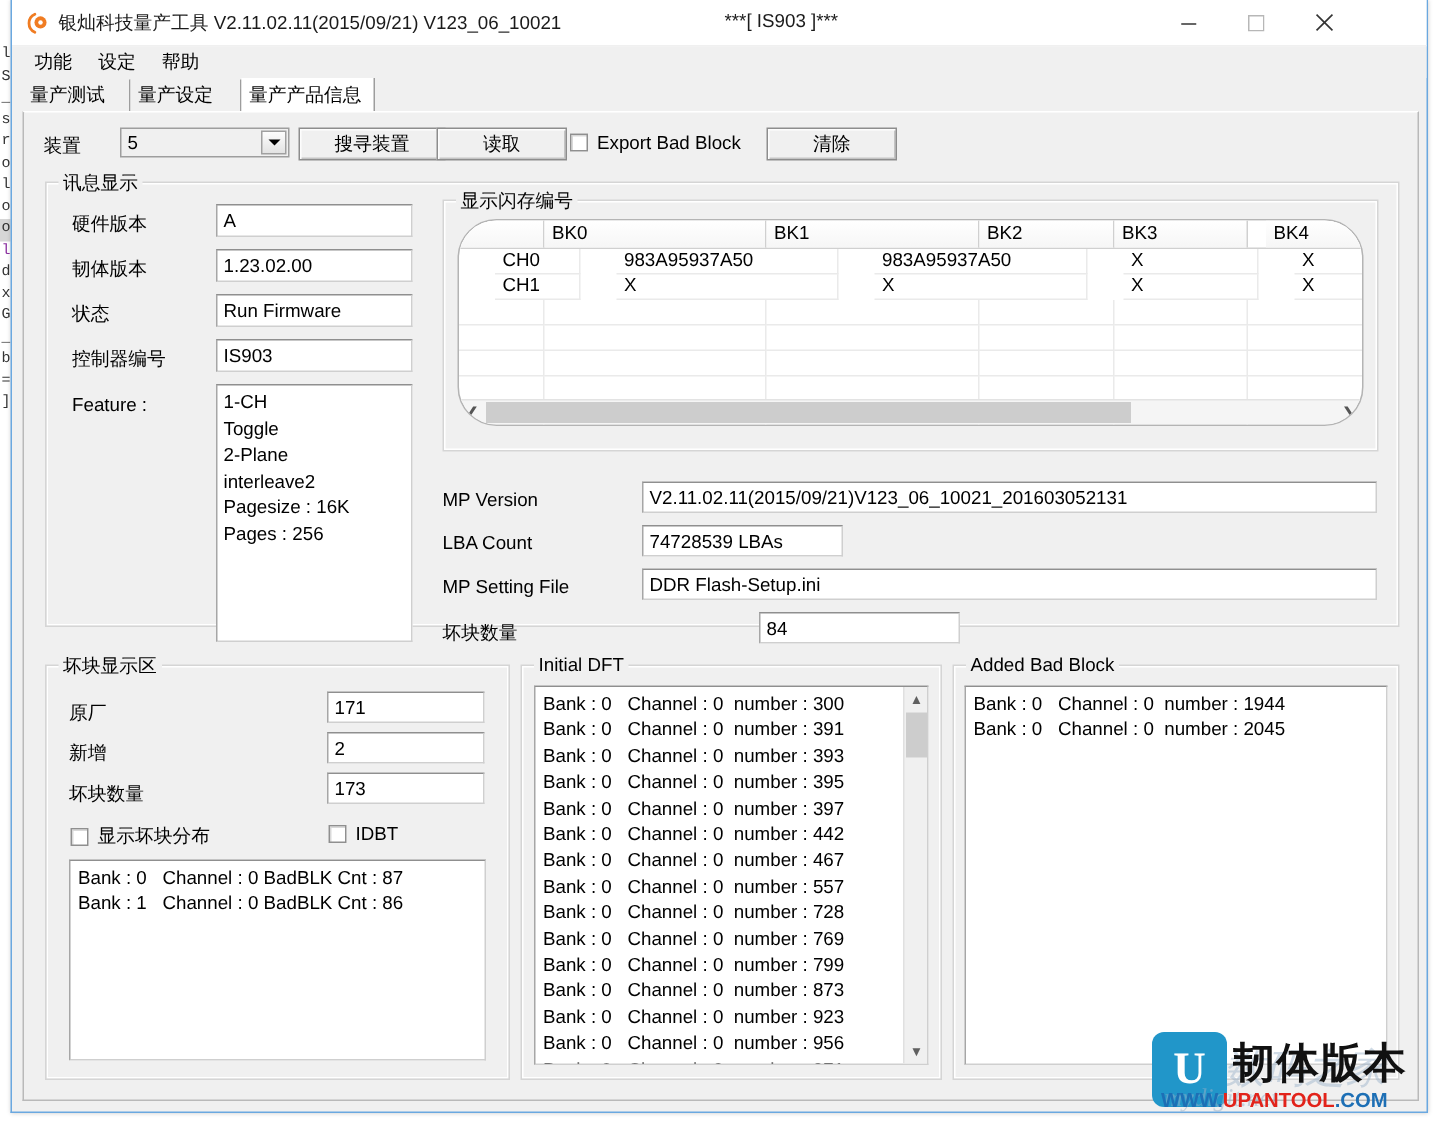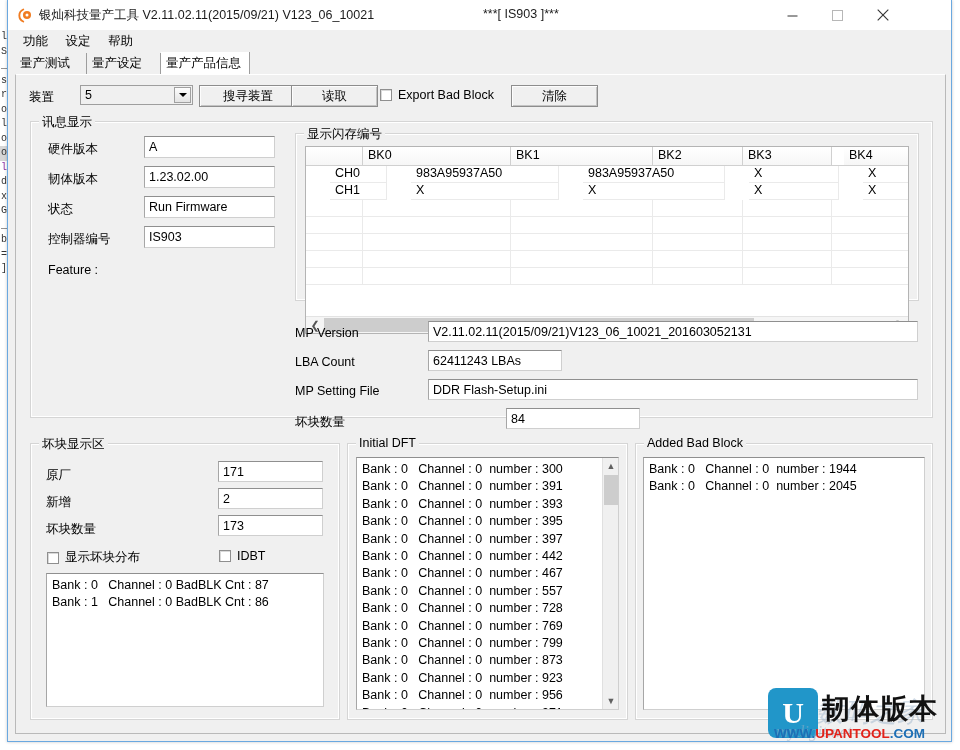--- a/index.html
+++ b/index.html
@@ -344,26 +344,32 @@
       <div class="label" style="left:32px;top:96px;">韧体版本</div>
       <div class="tb" style="left:128px;top:91px;width:131px;height:22px;">1.23.02.00</div>
 
       <div class="label" style="left:32px;top:126px;">状态</div>
       <div class="tb" style="left:128px;top:121px;width:131px;height:22px;">Run Firmware</div>
 
       <div class="label" style="left:32px;top:156px;">控制器编号</div>
       <div class="tb" style="left:128px;top:151px;width:131px;height:22px;">IS903</div>
 
       <div class="label" style="left:32px;top:188px;">Feature :</div>
+      <div class="tb multi" style="left:128px;top:181px;width:131px;height:172px;">1-CH
+Toggle
+2-Plane
+interleave2
+Pagesize : 16K
+Pages : 256</div>
 
       <div class="group" style="left:279px;top:58px;width:624px;height:168px;">
         <span class="gtitle">显示闪存编号</span>
       </div>
 
-      <div class="grid" style="left:289px;top:71px;width:604px;height:188px;">
+      <div class="grid" style="left:289px;top:71px;width:604px;height:138px;border-radius:26px;">
         <div class="hrow" id="flashHead">
             <div class="hcell" style="width: 57px; flex: 0 0 57px;"></div>
             <div class="hcell" style="width: 148px; flex: 0 0 148px;">BK0</div>
             <div class="hcell" style="width: 142px; flex: 0 0 142px;">BK1</div>
             <div class="hcell" style="width: 90px; flex: 0 0 90px;">BK2</div>
             <div class="hcell" style="width: 89px; flex: 0 0 89px;">BK3</div>
             <div class="hcell" style="width: 89px; flex: 0 0 89px; margin-left: 12px;">BK4</div>
           </div>
         <div id="flashBody">
             <div class="brow">
@@ -427,21 +433,21 @@
           <span class="arr l">❮</span>
           <span class="thumb" style="width:430px;"></span>
           <span class="arr r">❯</span>
         </div>
       </div>
 
       <div class="label" style="left:279px;top:251px;">MP Version</div>
       <div class="tb" style="left:412px;top:246px;width:490px;height:21px;">V2.11.02.11(2015/09/21)V123_06_10021_201603052131</div>
 
       <div class="label" style="left:279px;top:280px;">LBA Count</div>
-      <div class="tb" style="left:412px;top:275px;width:134px;height:21px;">62411243 LBAs</div>
+      <div class="tb" style="left:412px;top:275px;width:134px;height:21px;">74728539 LBAs</div>
 
       <div class="label" style="left:279px;top:309px;">MP Setting File</div>
       <div class="tb" style="left:412px;top:304px;width:490px;height:21px;">DDR Flash-Setup.ini</div>
 
       <div class="label" style="left:279px;top:339px;">坏块数量</div>
       <div class="tb" style="left:444px;top:333px;width:134px;height:21px;margin-left:46px;">84</div>
 
       <div class="group" style="left:14px;top:368px;width:310px;height:277px;">
         <span class="gtitle">坏块显示区</span>
       </div>

